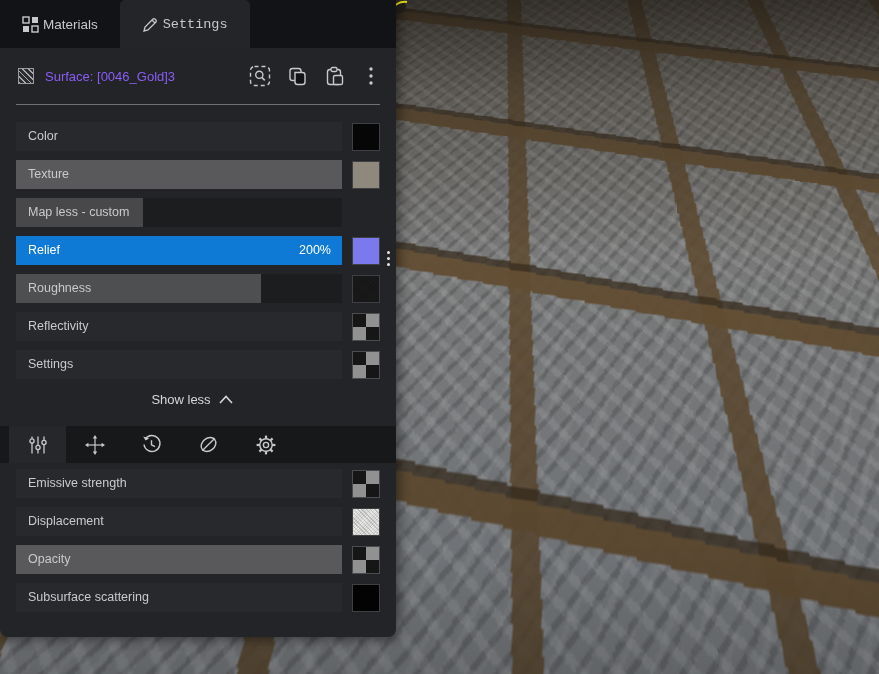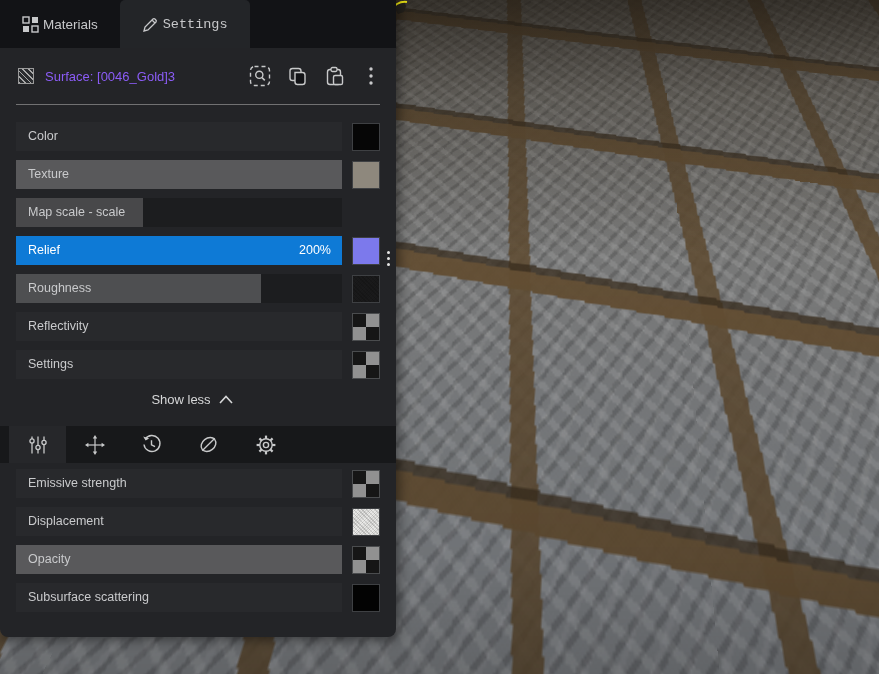--- a/index.html
+++ b/index.html
@@ -154,21 +154,21 @@
         <div class="bar track">
           <div class="fill" style="width: 100%; background: rgb(89, 89, 91);"></div>
           <span class="lbl">Texture</span>
         </div>
         <div class="swatch" style="background-color: rgb(142, 136, 125);"></div>
       </div>
 
       <div class="prop-line">
         <div class="bar track">
           <div class="fill" style="width: 39%; background: rgb(72, 72, 74);"></div>
-          <span class="lbl">Map scale - scale</span>
+          <span class="lbl">Map less - custom</span>
         </div>
         <div class="swatch hidden"></div>
       </div>
 
       <div class="prop-line">
         <div class="bar track relief">
           <div class="fill" style="width: 100%; background: rgb(14, 122, 214);"></div>
           <span class="lbl">Relief</span>
           <span class="val">200%</span>
         </div>

